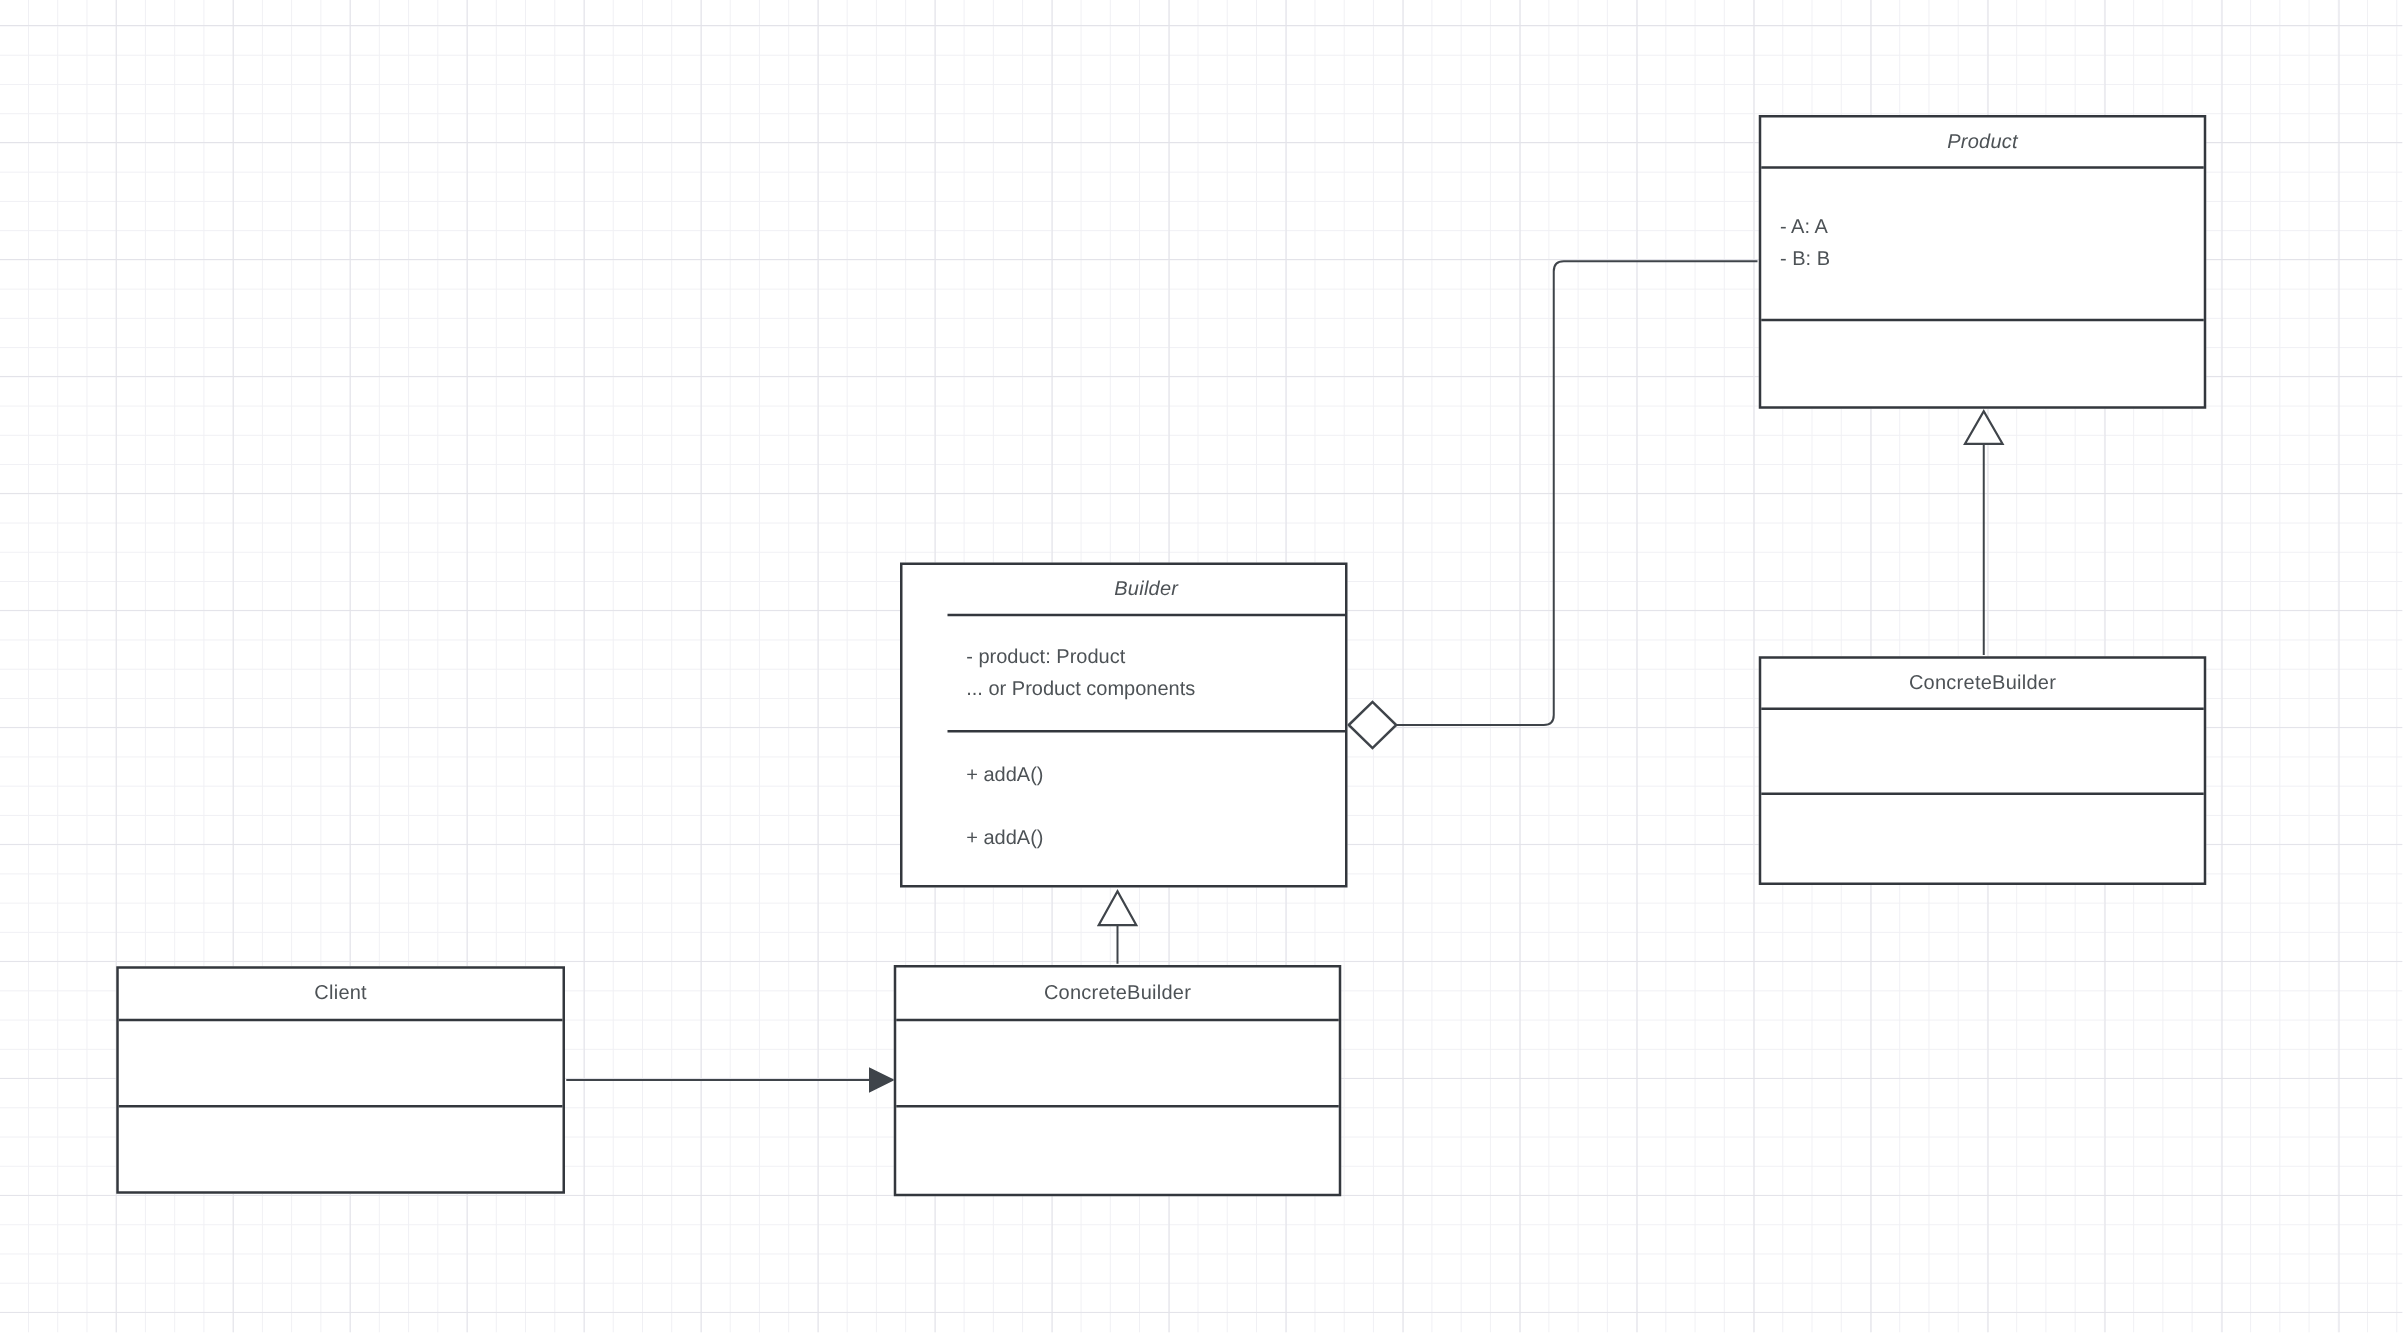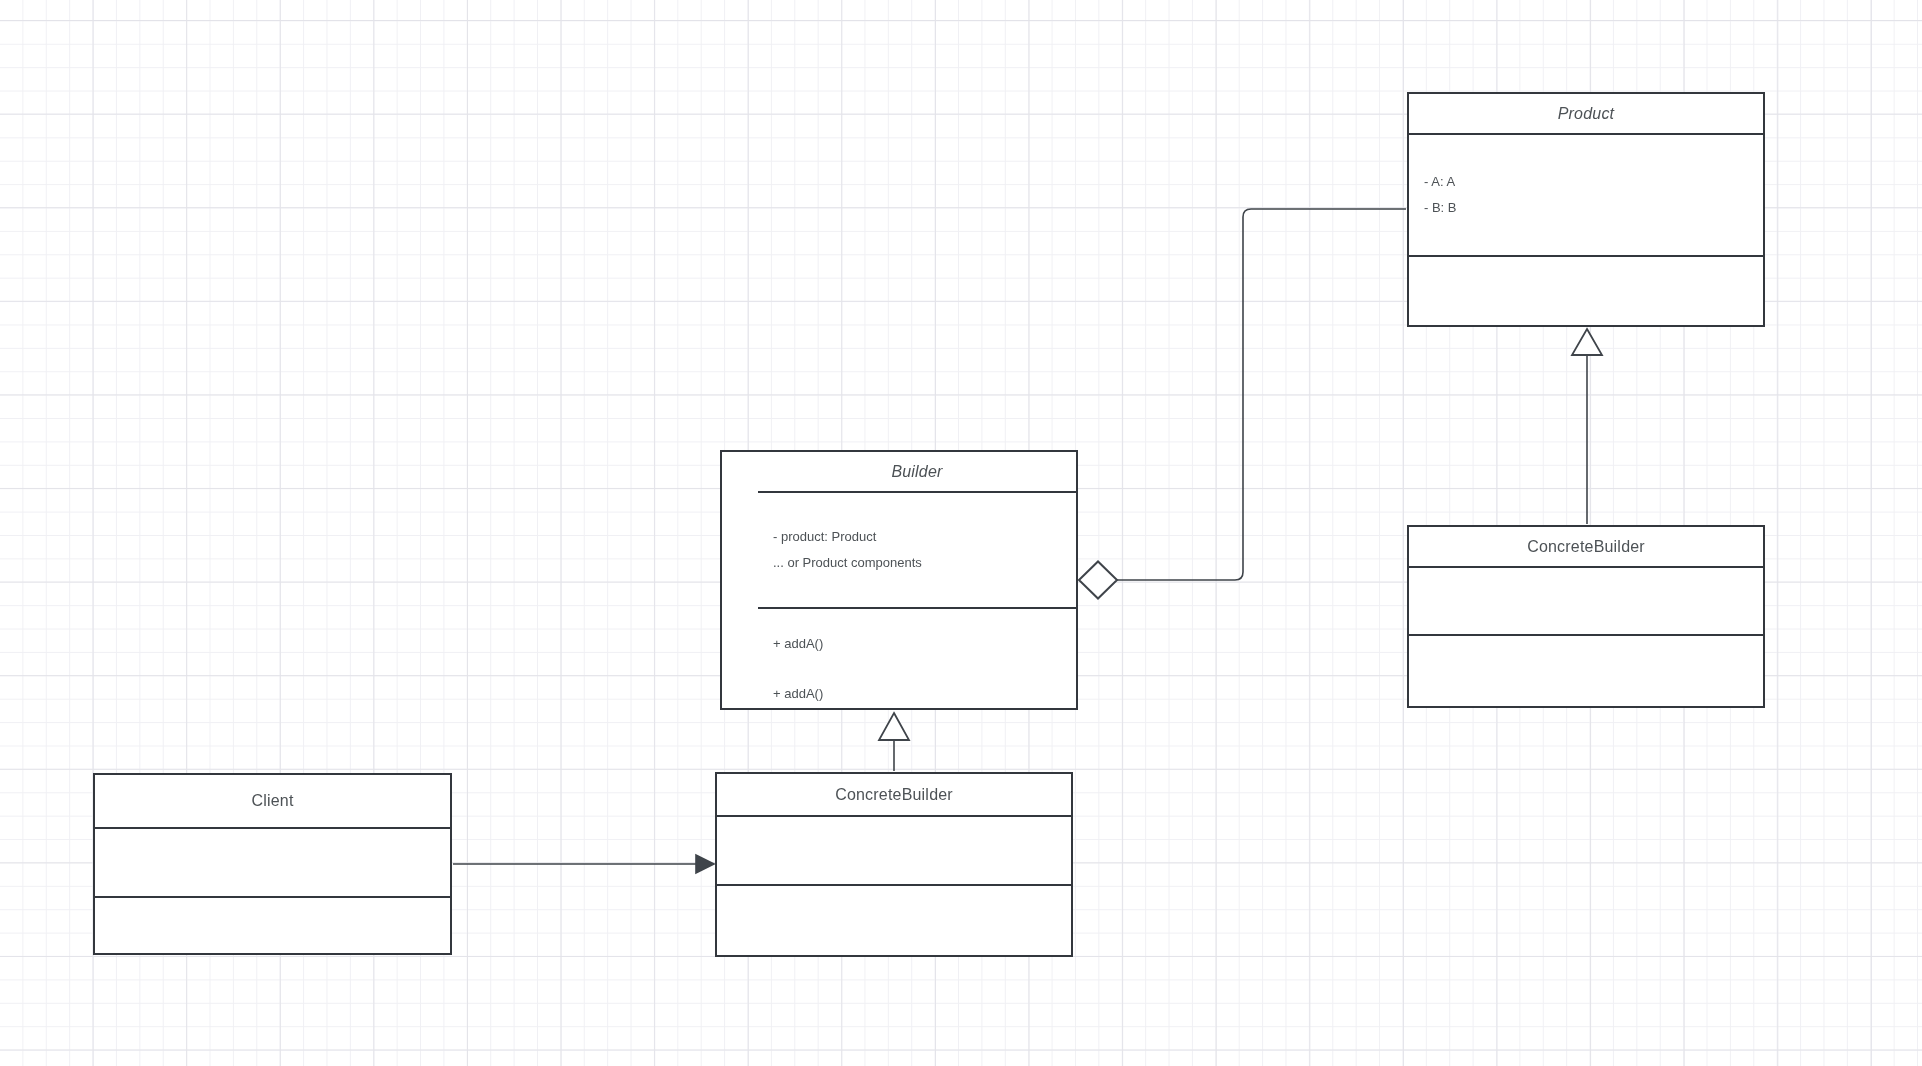--- a/index.html
+++ b/index.html
@@ -29,21 +29,21 @@
     position:absolute;background:#ffffff;border:2px solid var(--stroke);
   }
   .uml-title{
     display:flex;align-items:center;justify-content:center;
     border-bottom:2px solid var(--stroke);
     font-size:16px;letter-spacing:.2px;
   }
   .uml-title.abstract{font-style:italic;}
   .uml-section{
     display:flex;flex-direction:column;justify-content:center;
-    padding:0 15px;font-size:13px;line-height:26px;
+    padding:0 15px;font-size:16px;line-height:26px;
   }
   .uml-section.divided{border-top:2px solid var(--stroke);}
   .uml-line{white-space:nowrap;}
 </style>
 </head>
 <body>
 
 <div class="canvas" data-interactable="true">
 
   <svg class="connector-layer" data-interactable="false" width="1922" height="1066" viewBox="0 0 1922 1066" xmlns="http://www.w3.org/2000/svg">
@@ -73,21 +73,21 @@
     <div class="uml-title abstract" style="height:41px;" data-interactable="false">Product</div>
     <div class="uml-section" style="height:120px;" data-interactable="false">
       <div class="uml-line" data-interactable="false">- A: A</div>
       <div class="uml-line" data-interactable="false">- B: B</div>
     </div>
     <div class="uml-section divided" style="height:68px;" data-interactable="false"></div>
   </div>
 
   <div class="uml-class" data-interactable="true" style="left:720px;top:450px;width:358px;height:260px;padding-left:36px;">
     <div class="uml-title abstract" style="height:41px;" data-interactable="false">Builder</div>
-    <div class="uml-section" style="height:114px;" data-interactable="false">
+    <div class="uml-section" style="height:91px;" data-interactable="false">
       <div class="uml-line" data-interactable="false">- product: Product</div>
       <div class="uml-line" data-interactable="false">... or Product components</div>
     </div>
     <div class="uml-section divided" style="height:122px;gap:24px;" data-interactable="false">
       <div class="uml-line" data-interactable="false">+ addA()</div>
       <div class="uml-line" data-interactable="false">+ addA()</div>
     </div>
   </div>
 
   <div class="uml-class" data-interactable="true" style="left:1407px;top:525px;width:358px;height:183px;">
@@ -96,18 +96,18 @@
     <div class="uml-section divided" style="height:68px;" data-interactable="false"></div>
   </div>
 
   <div class="uml-class" data-interactable="true" style="left:715px;top:772px;width:358px;height:185px;">
     <div class="uml-title" style="height:43px;" data-interactable="false">ConcreteBuilder</div>
     <div class="uml-section" style="height:67px;" data-interactable="false"></div>
     <div class="uml-section divided" style="height:67px;" data-interactable="false"></div>
   </div>
 
   <div class="uml-class" data-interactable="true" style="left:93px;top:773px;width:359px;height:182px;">
-    <div class="uml-title" style="height:54px;" data-interactable="false">Client</div>
+    <div class="uml-title" style="height:42px;" data-interactable="false">Client</div>
     <div class="uml-section" style="height:67px;" data-interactable="false"></div>
     <div class="uml-section divided" style="height:65px;" data-interactable="false"></div>
   </div>
 
 </div>
 
 </body></html>

